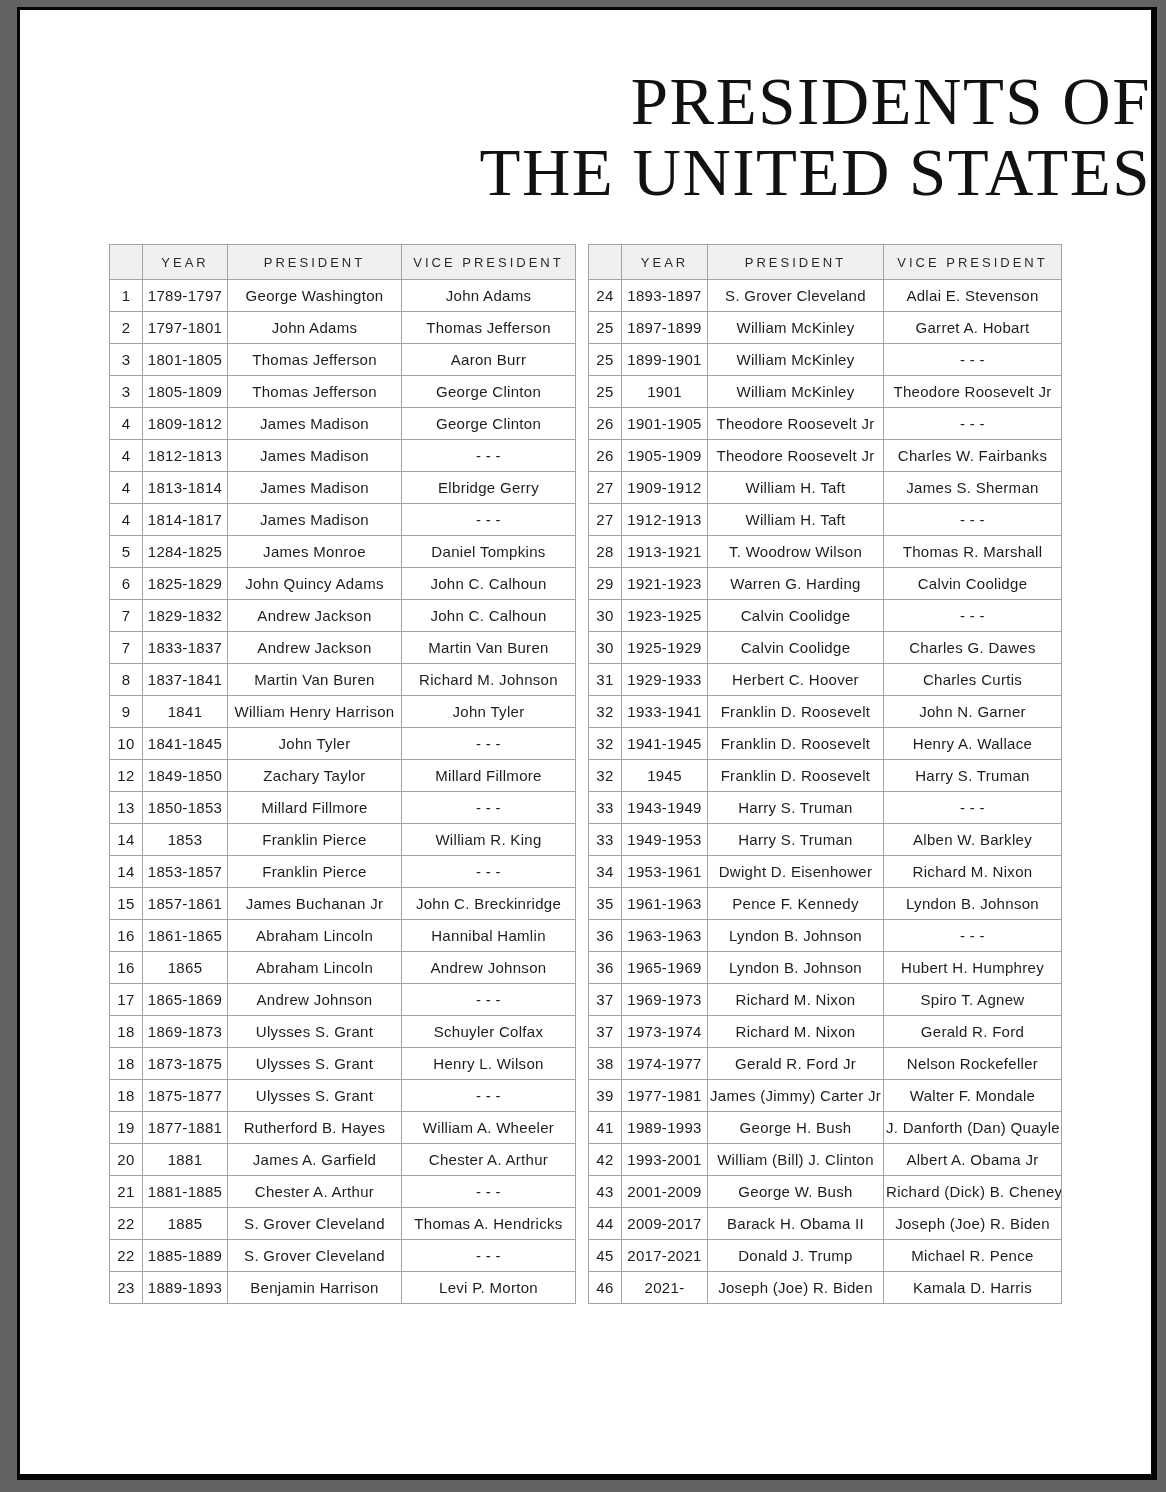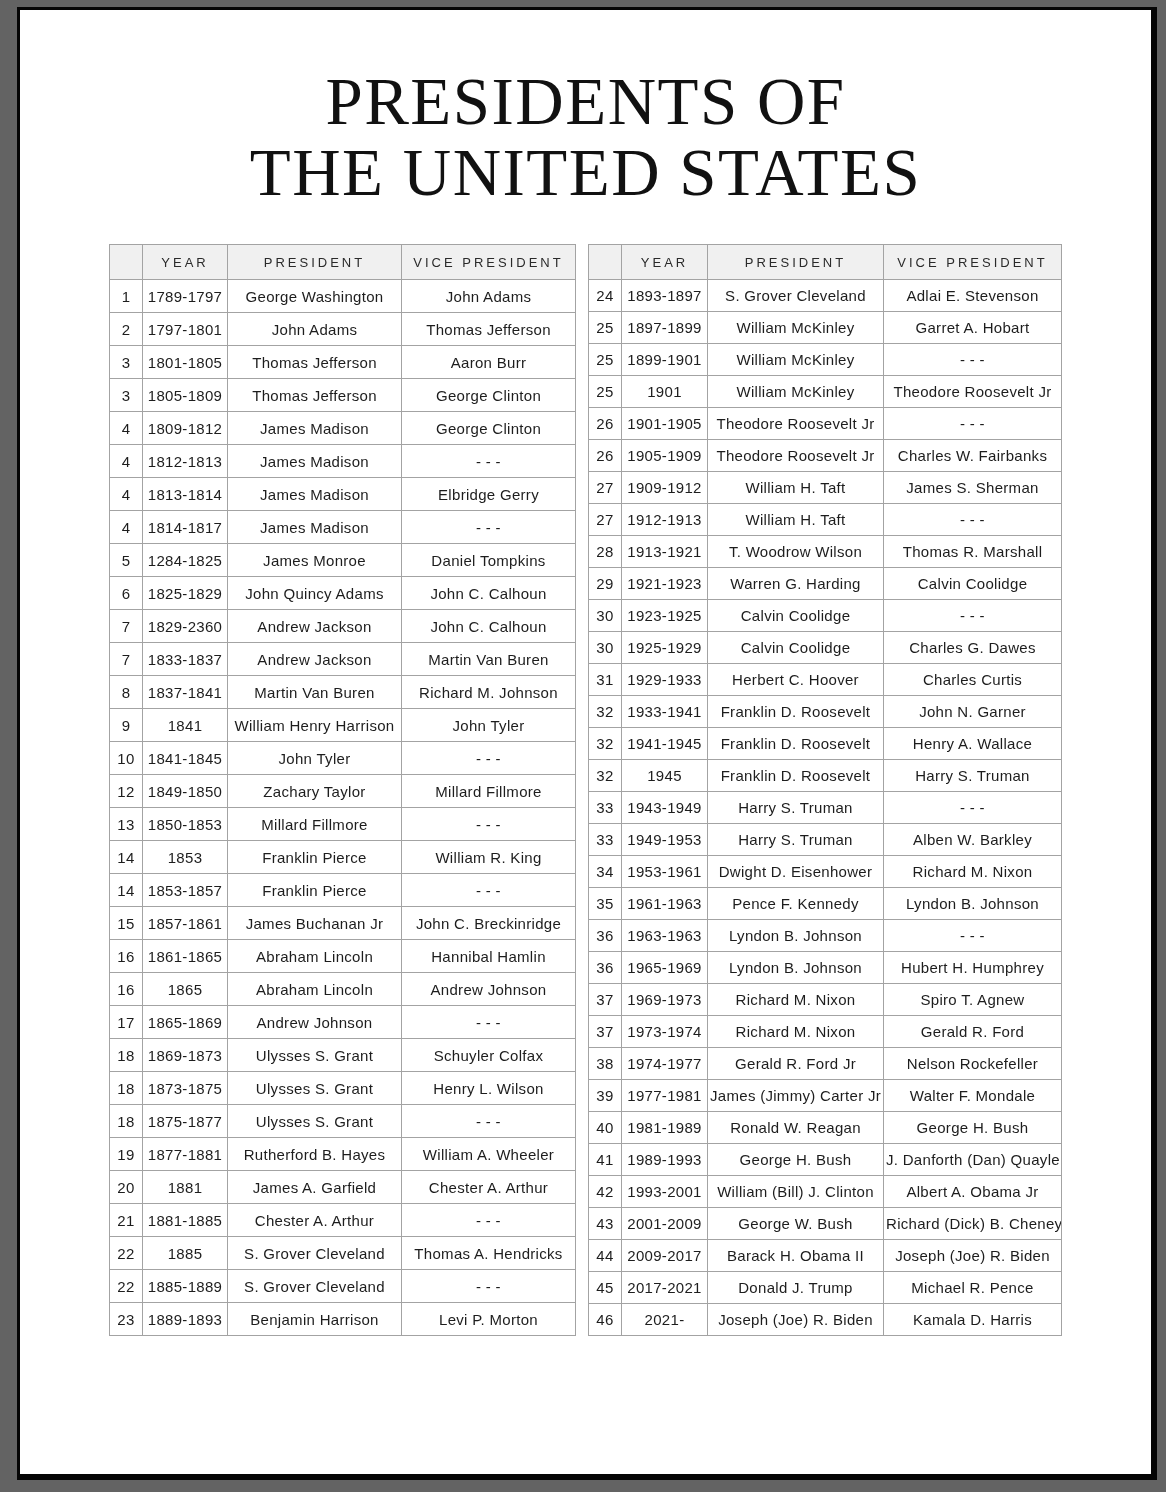--- a/index.html
+++ b/index.html
@@ -16,21 +16,21 @@
     width:1140px; height:1473px;
     box-sizing:border-box;
     background:#ffffff;
     border-style:solid;
     border-color:#050505;
     border-width:3px 6px 6px 3px;
     overflow:hidden;
   }
   .title {
     margin-top:56px;
-    text-align:center;
+    text-align:right;
     font-family:"Liberation Serif","DejaVu Serif",serif;
     font-size:67px;
     line-height:1.06;
     letter-spacing:1.5px;
     color:#111111;
     font-weight:400;
   }
   .tables {
     display:flex;
     justify-content:center;
@@ -151,21 +151,21 @@
             <td>Daniel Tompkins</td>
           </tr>
           <tr>
             <td>6</td>
             <td>1825-1829</td>
             <td>John Quincy Adams</td>
             <td>John C. Calhoun</td>
           </tr>
           <tr>
             <td>7</td>
-            <td>1829-2360</td>
+            <td>1829-1832</td>
             <td>Andrew Jackson</td>
             <td>John C. Calhoun</td>
           </tr>
           <tr>
             <td>7</td>
             <td>1833-1837</td>
             <td>Andrew Jackson</td>
             <td>Martin Van Buren</td>
           </tr>
           <tr>
@@ -457,26 +457,20 @@
             <td>Gerald R. Ford Jr</td>
             <td>Nelson Rockefeller</td>
           </tr>
           <tr>
             <td>39</td>
             <td>1977-1981</td>
             <td>James (Jimmy) Carter Jr</td>
             <td>Walter F. Mondale</td>
           </tr>
           <tr>
-            <td>40</td>
-            <td>1981-1989</td>
-            <td>Ronald W. Reagan</td>
-            <td>George H. Bush</td>
-          </tr>
-          <tr>
             <td>41</td>
             <td>1989-1993</td>
             <td>George H. Bush</td>
             <td>J. Danforth (Dan) Quayle</td>
           </tr>
           <tr>
             <td>42</td>
             <td>1993-2001</td>
             <td>William (Bill) J. Clinton</td>
             <td>Albert A. Obama Jr</td>

